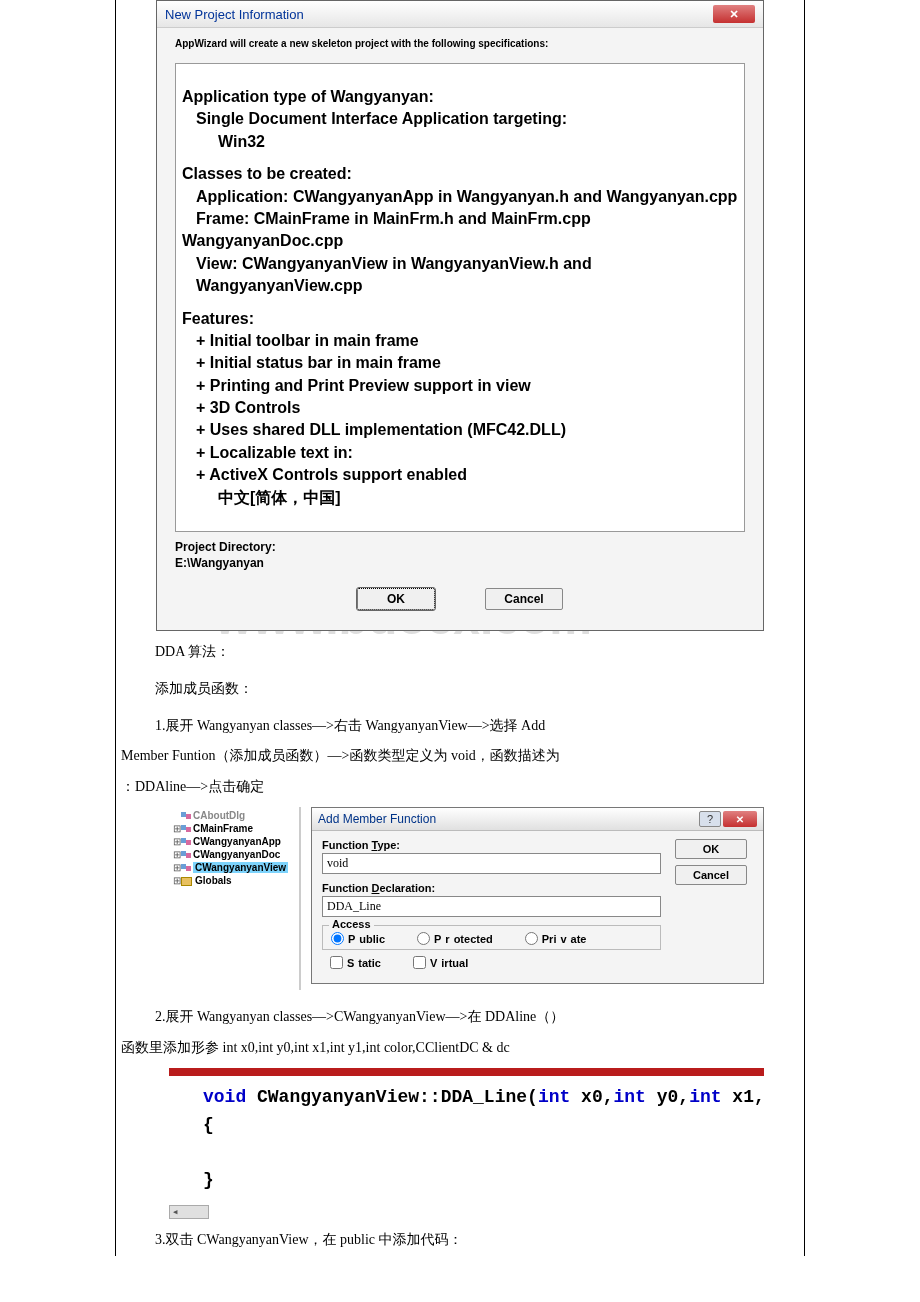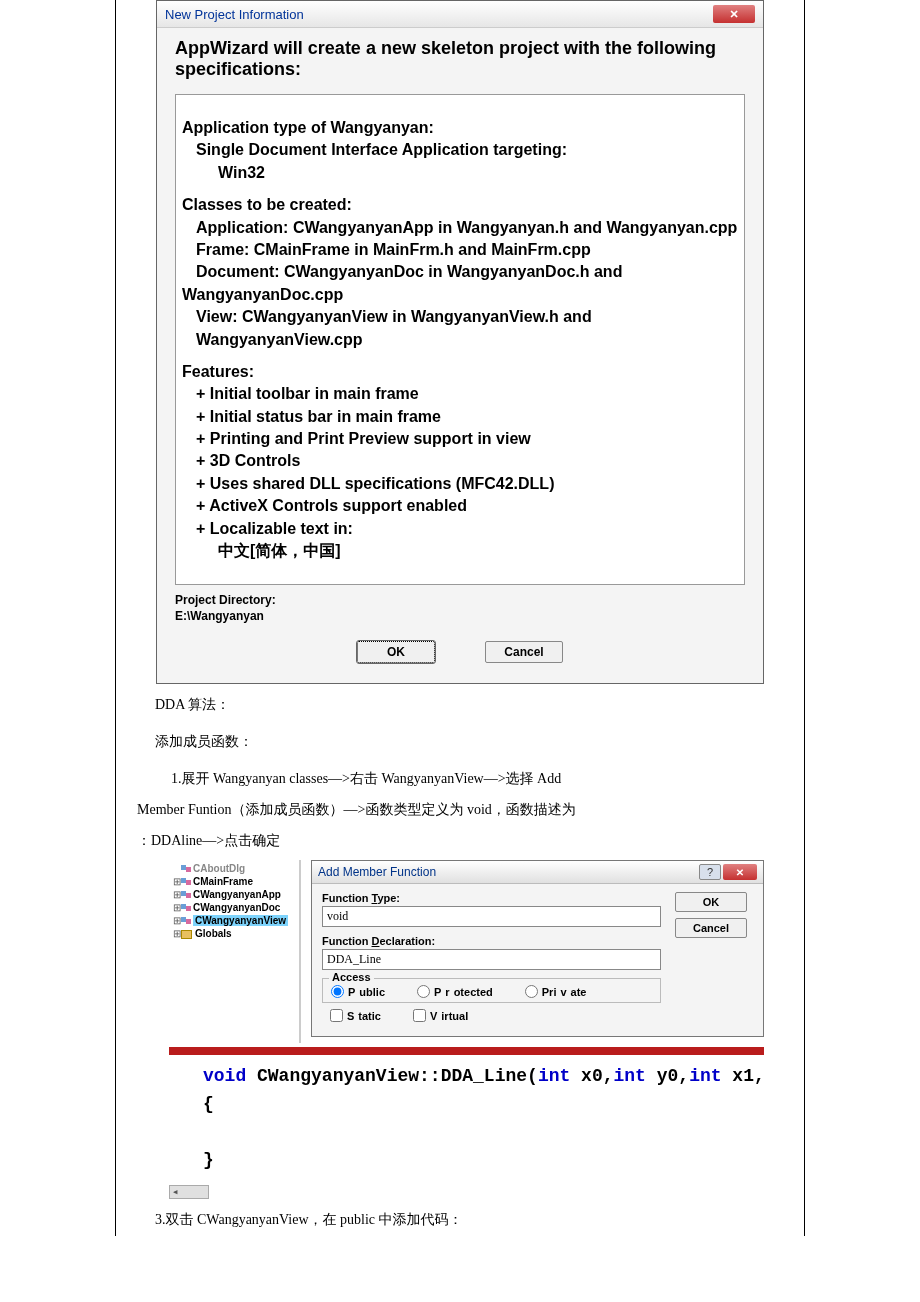--- a/index.html
+++ b/index.html
@@ -51,21 +51,21 @@
       font-weight: bold;
     }
     .dialog1-body {
       padding: 10px 18px 14px 18px;
       font-size: 12px;
     }
     .dialog1 .heading {
       font-weight: bold;
       text-align: left;
       margin-bottom: 14px;
-      font-size: 18px;
+      font-size: 10px;
     }
     .info-box {
       background: #fff;
       border: 1px solid #999;
       padding: 22px 6px;
       font-size: 16px;
       line-height: 1.4;
       font-family: Tahoma, Arial, sans-serif;
       margin-bottom: 8px;
     }
@@ -104,21 +104,21 @@
     }
     
     
     .body-text {
       font-family: "SimSun", serif;
       font-size: 14px;
       line-height: 2.2;
       padding: 6px 0 0 34px;
       color: #000;
     }
-    .body-text.full { padding-left: 0; margin-left: 16px; }
+    .body-text.full { padding-left: 0; }
     .body-text .first-indent { padding-left: 34px; display: inline-block; }
     
     
     .watermark {
       position: absolute;
       left: 215px;
       top: 590px;
       font-size: 48px;
       font-weight: bold;
       color: rgba(200,200,200,0.6);
@@ -333,32 +333,31 @@
       <div class="dialog1-body">
         <div class="heading">AppWizard will create a new skeleton project with the following specifications:</div>
         <div class="info-box">
           <div class="bold">Application type of Wangyanyan:</div>
           <div class="bold indent1">Single Document Interface Application targeting:</div>
           <div class="bold indent2">Win32</div>
           <div style="height:10px"></div>
           <div class="bold">Classes to be created:</div>
           <div class="bold indent1">Application: CWangyanyanApp in Wangyanyan.h and Wangyanyan.cpp</div>
           <div class="bold indent1">Frame: CMainFrame in MainFrm.h and MainFrm.cpp</div>
-          <div class="bold indent1">Document: CWangyanyanDoc in WangyanyanDoc.h and</div>
           <div class="bold">WangyanyanDoc.cpp</div>
           <div class="bold indent1">View: CWangyanyanView in WangyanyanView.h and WangyanyanView.cpp</div>
           <div style="height:10px"></div>
           <div class="bold">Features:</div>
           <div class="bold indent1">+ Initial toolbar in main frame</div>
           <div class="bold indent1">+ Initial status bar in main frame</div>
           <div class="bold indent1">+ Printing and Print Preview support in view</div>
           <div class="bold indent1">+ 3D Controls</div>
-          <div class="bold indent1">+ Uses shared DLL specifications (MFC42.DLL)</div>
+          <div class="bold indent1">+ Uses shared DLL implementation (MFC42.DLL)</div>
+          <div class="bold indent1">+ Localizable text in:</div>
           <div class="bold indent1">+ ActiveX Controls support enabled</div>
-          <div class="bold indent1">+ Localizable text in:</div>
           <div class="bold indent2">中文[简体，中国]</div>
         </div>
         <div class="proj-dir">Project Directory:</div>
         <div class="proj-path">E:\Wangyanyan</div>
         <div class="dialog-buttons">
           <div class="win-button default">OK</div>
           <div class="win-button">Cancel</div>
         </div>
       </div>
     </div>
@@ -431,20 +430,24 @@
             </div>
           </div>
           <div class="dialog2-right">
             <div class="win-button small">OK</div>
             <div class="win-button small">Cancel</div>
           </div>
         </div>
       </div>
     </div>
 
+    <div class="body-text full" style="margin-top:6px">
+      <span class="first-indent">2.展开 Wangyanyan classes—&gt;CWangyanyanView—&gt;在 DDAline（）</span><br>
+      <span>函数里添加形参 int x0,int y0,int x1,int y1,int color,CClientDC &amp; dc</span>
+    </div>
 
     <div class="code-area">
       <div class="line">
         <span class="kw">void</span><span> CWangyanyanView::DDA_Line(</span><span class="kw">int</span><span> x0,</span><span class="kw">int</span><span> y0,</span><span class="kw">int</span><span> x1,</span><span class="kw">int</span><span> y1,</span><span class="kw">int</span><span> color,CClientD</span>
       </div>
       <div class="line">{</div>
       <div class="line">&nbsp;</div>
       <div class="line">}</div>
       <div class="scroll-stub"></div>
     </div>

